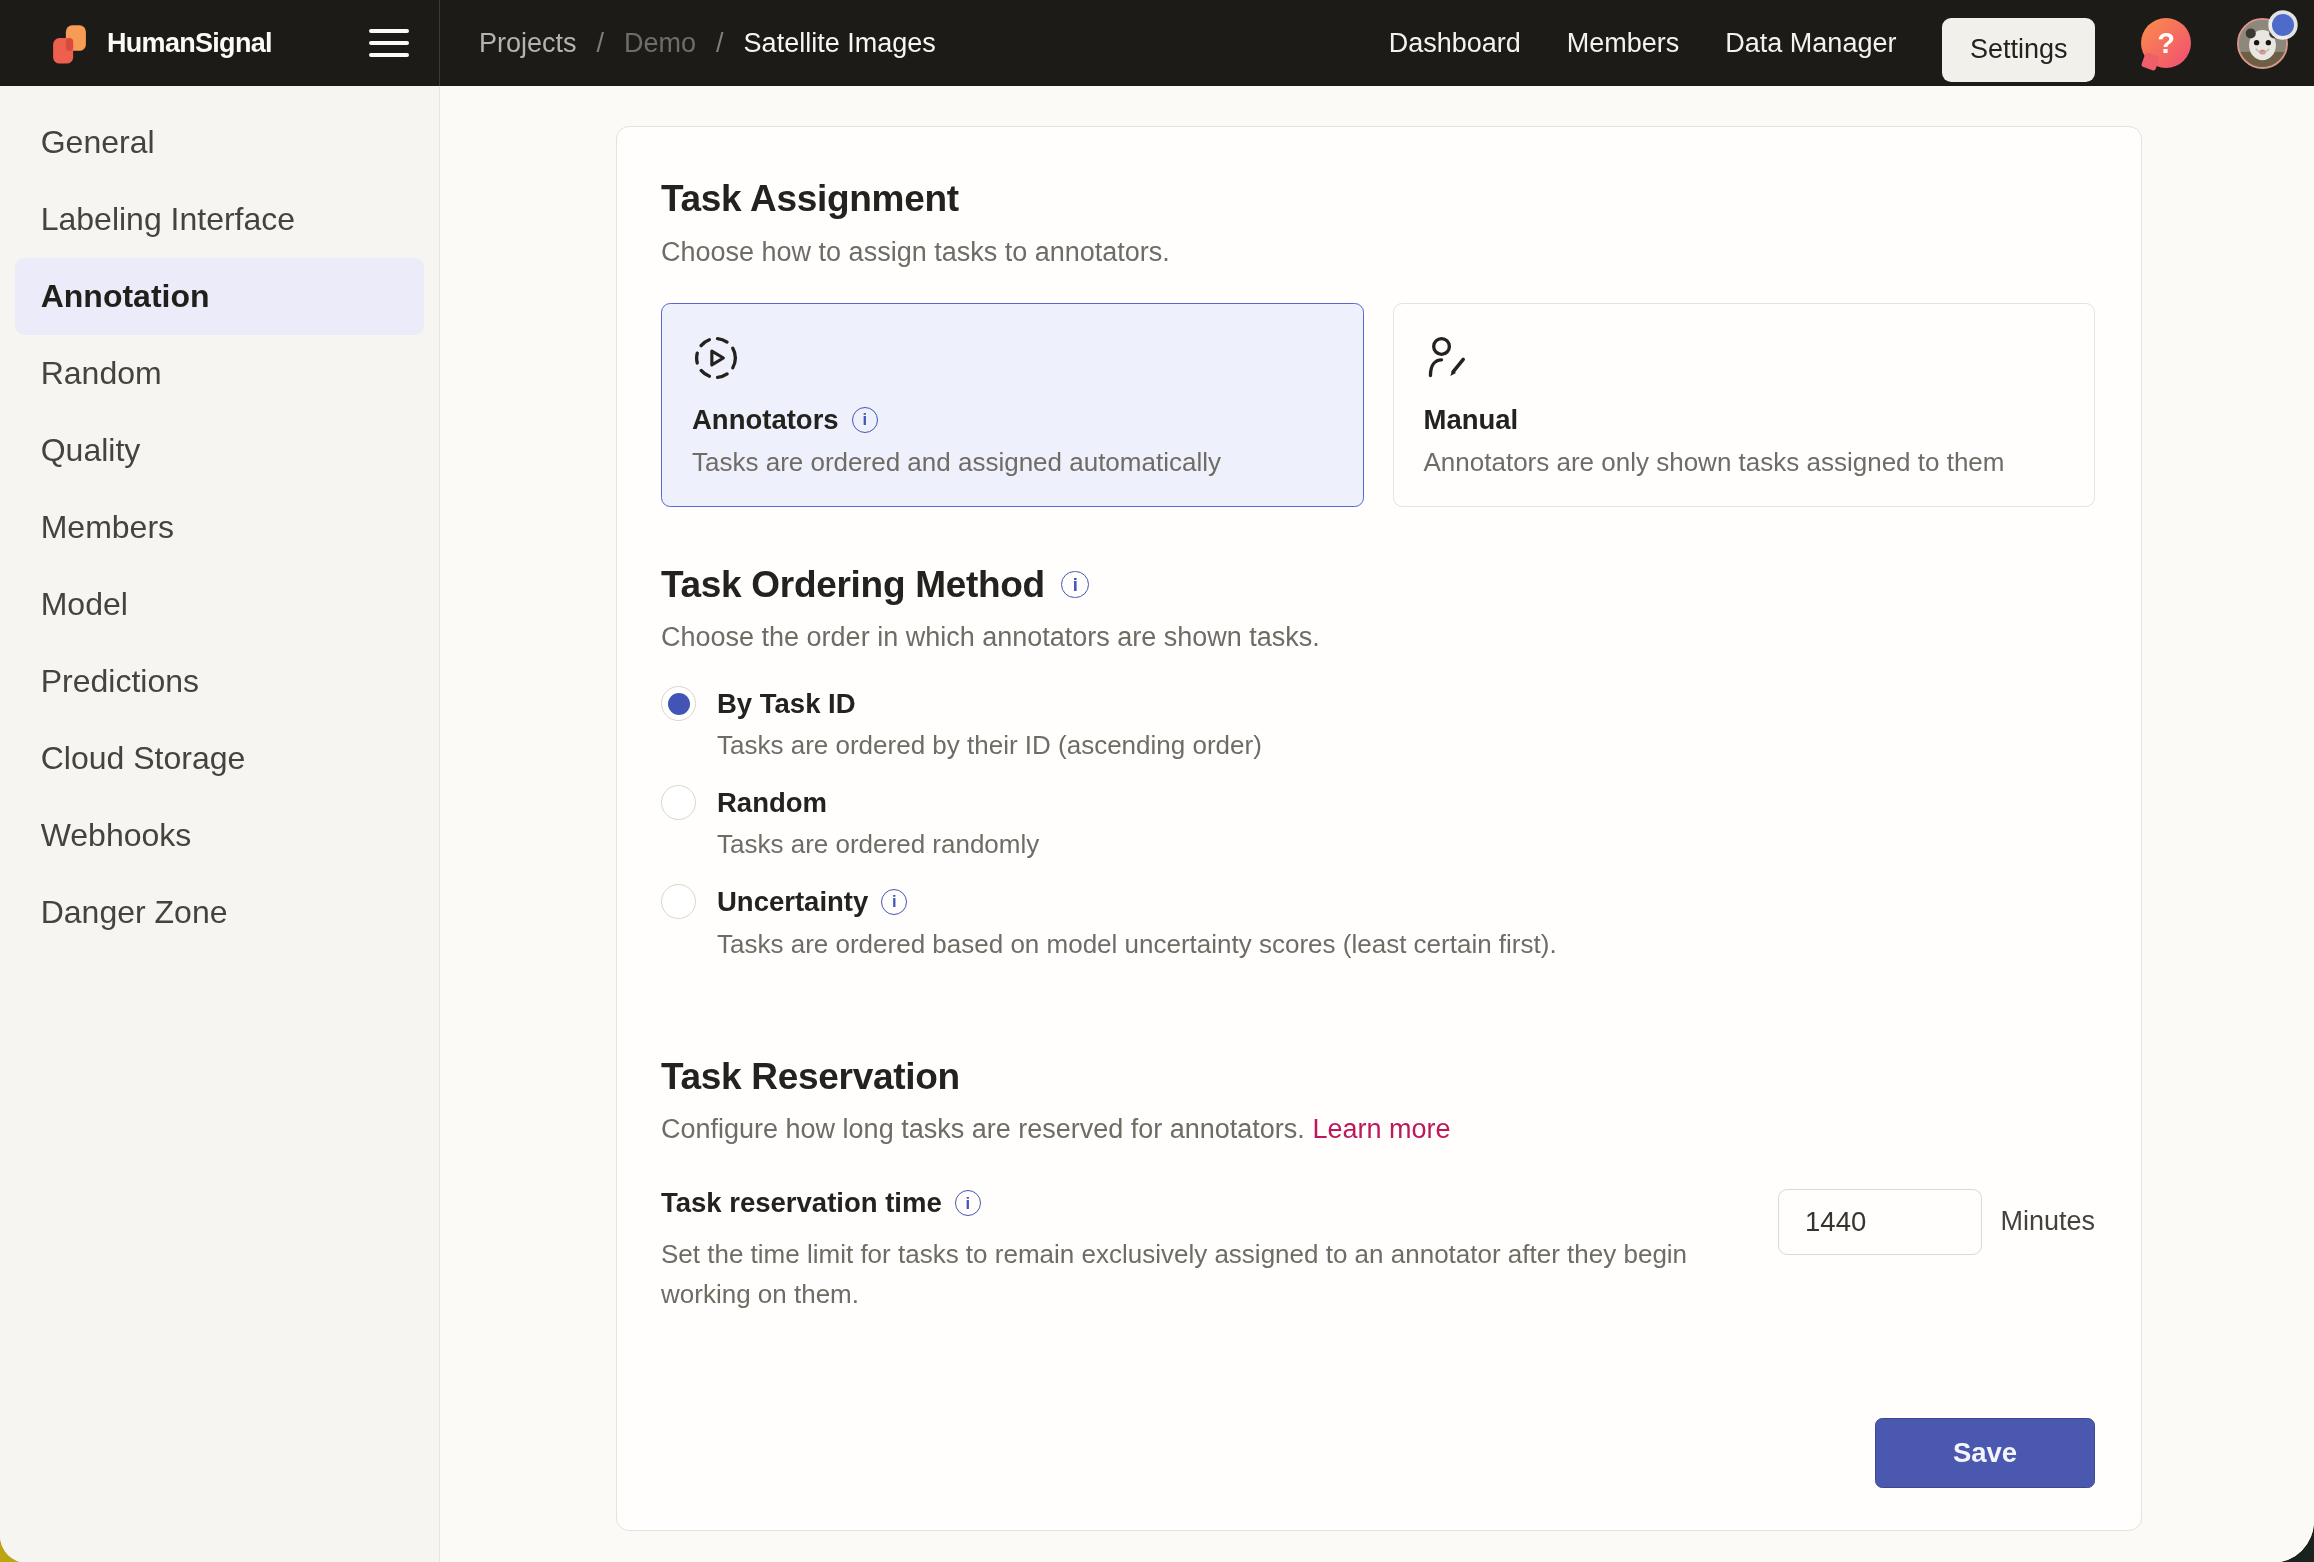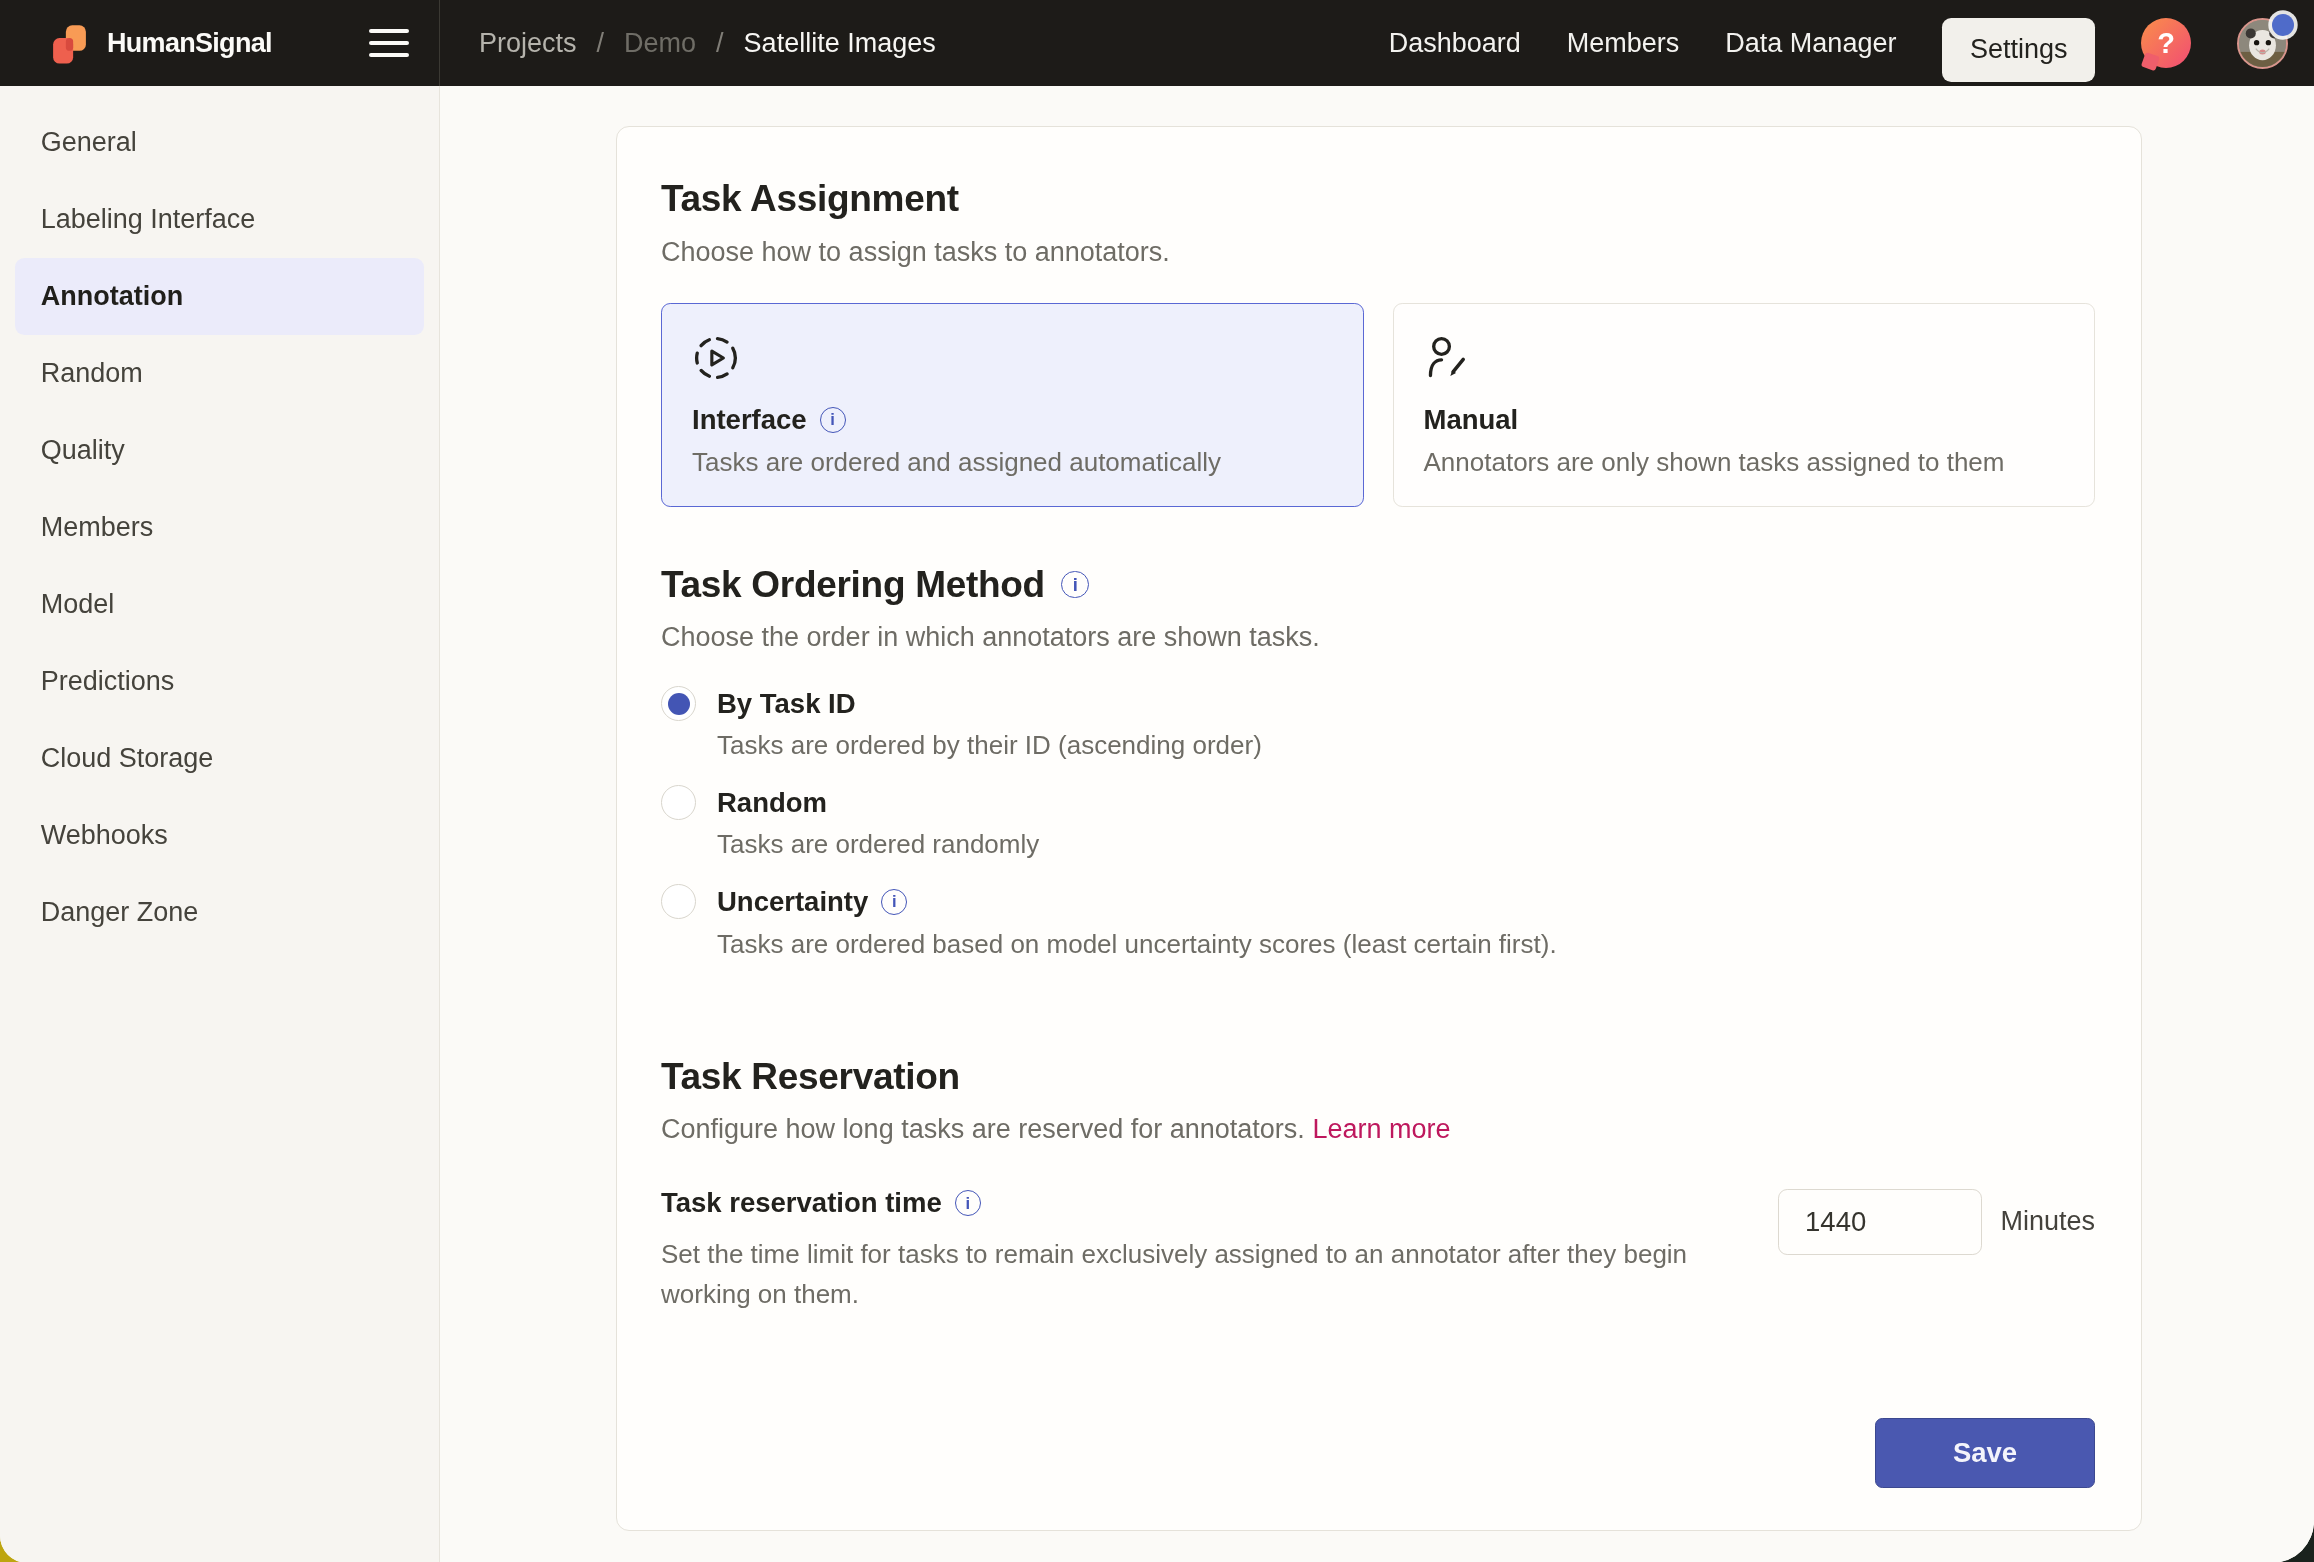--- a/index.html
+++ b/index.html
@@ -73,21 +73,21 @@
 
   
   .sidebar {
     position:absolute; top:86px; left:0; bottom:0; width:440px;
     background:#f7f5f1; border-right:0.9px solid #e7e4dc;
     padding:18.4px 14.7px;
   }
   .side-item {
     height:77px; display:flex; align-items:center;
     padding:0 26px; border-radius:9.2px;
-    font-size:27px; color:#45433c; cursor:pointer; white-space:nowrap;
+    font-size:32px; color:#45433c; cursor:pointer; white-space:nowrap;
   }
   .side-item.selected { background:#ebebfa; color:#201f1b; font-weight:700; }
 
   
   .main { position:absolute; top:86px; left:441px; right:0; bottom:0; background:#fbfaf7; }
   .card {
     position:absolute; left:175px; top:40px; width:1526px; height:1405px;
     background:#fffefc; border:0.9px solid #e5e2da; border-radius:13px;
     padding:51px 46px 42px 44px;
     display:flex; flex-direction:column;
@@ -230,21 +230,21 @@
       <h1 class="section-title">Task Assignment</h1>
       <div class="section-sub">Choose how to assign tasks to annotators.</div>
 
       <div class="assign-row">
         <div class="assign-card selected">
           <svg class="assign-icon" viewBox="0 0 52 52">
             <circle cx="26" cy="26" r="21" fill="none" stroke="#23221e" stroke-width="3.6" stroke-linecap="round" stroke-dasharray="11 9"></circle>
             <path d="M21.5 18.5 L34 26 L21.5 33.5 Z" fill="none" stroke="#23221e" stroke-width="3.4" stroke-linejoin="round"></path>
           </svg>
           <div class="assign-title">
-            <span>Interface</span>
+            <span>Annotators</span>
             <span class="info-i small"></span>
           </div>
           <div class="assign-desc">Tasks are ordered and assigned automatically</div>
         </div>
 
         <div class="assign-card unselected">
           <svg class="assign-icon" viewBox="0 0 52 52">
             <circle cx="19" cy="13.5" r="8.5" fill="none" stroke="#23221e" stroke-width="3.6"></circle>
             <path d="M7 45 C7 33 12.5 28 19 28" fill="none" stroke="#23221e" stroke-width="3.6" stroke-linecap="round"></path>
             <path d="M31.5 41 L42.5 27.5" fill="none" stroke="#23221e" stroke-width="3.8" stroke-linecap="round"></path>

